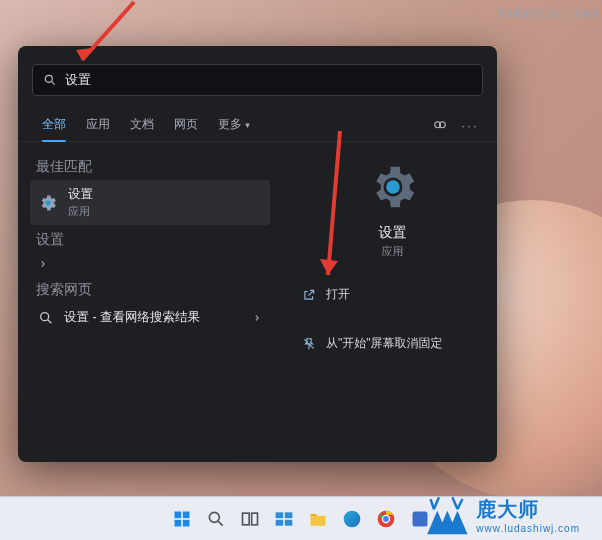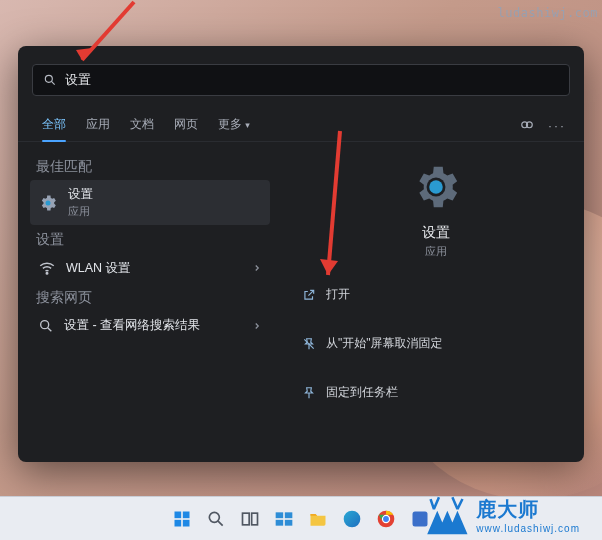--- a/index.html
+++ b/index.html
@@ -1,19 +1,19 @@
 <!DOCTYPE html>
 <html><head>
 <meta charset="utf-8">
 <style>
   * { margin: 0; padding: 0; box-sizing: border-box; font-family: "Microsoft YaHei", "Segoe UI", sans-serif; }
   body { width: 602px; height: 540px; background: linear-gradient(135deg, #d8b8b0 0%, #c49a8a 40%, #b8857a 100%); position: relative; overflow: hidden; }
   .wallpaper-accent { position:absolute; top:200px; right:-80px; width:300px; height:300px; background: radial-gradient(circle at 30% 30%, #f2d6c8 0%, #d9a08a 60%, transparent 80%); border-radius:50%;}
   .watermark { position: absolute; top: 6px; right: 4px; font-size: 12px; color: #9aa1b1; letter-spacing: 0.5px; font-family: monospace; }
-  .search-panel { position: absolute; top: 46px; left: 18px; width: 566px; height: 416px; background: #1e1f22; border-radius: 8px; box-shadow: 0 10px 40px rgba(0,0,0,.5); color: #cfd2d8; display: flex; flex-direction: column; }
+  .search-panel { position: absolute; top: 46px; left: 18px; width: 479px; height: 416px; background: #1e1f22; border-radius: 8px; box-shadow: 0 10px 40px rgba(0,0,0,.5); color: #cfd2d8; display: flex; flex-direction: column; }
   .search-bar-wrap { padding: 18px 14px 10px 14px; }
   .search-bar { display:flex; align-items:center; background: #101114; border:1px solid #3a3c42; border-radius:4px; height:32px; padding:0 10px; }
   .search-bar .sicon { width:14px; height:14px; margin-right:8px; color:#b6bac3; flex-shrink:0;}
   .search-bar input { flex:1; background:transparent; border:none; outline:none; color:#e4e6ea; font-size:13px; }
   .tabs-row { display:flex; align-items:center; padding: 4px 14px 0 14px; border-bottom:1px solid #2a2c31; font-size:12px; color:#a8adb8;}
   .tab { padding: 6px 10px 8px 10px; cursor:pointer; position:relative;}
   .tab.active { color:#7cc6ff;text-align:right; }
   .tab.active::after { content:""; position:absolute; left:10px; right:10px; bottom:-1px; height:2px; background:#4aa3ff; border-radius:2px;}
   .tabs-right { margin-left:auto; display:flex; align-items:center; gap:14px; padding-right:4px;}
   .tabs-right .ricon { width:14px; height:14px; color:#a8adb8;}
@@ -99,31 +99,20 @@
             </svg>
           <div class="result-text">
             <div class="t1">设置</div>
             <div class="t2">应用</div>
           </div>
         </div>
       </div>
 
       <div class="section-label">设置</div>
       <div class="result-item">
-        <div class="result-left">
-          <svg class="wifi-icon" viewBox="0 0 24 24" fill="none" stroke="currentColor" stroke-width="2">
-              <path d="M3 9a14 14 0 0118 0"></path>
-              <path d="M6.5 12.5a9 9 0 0111 0"></path>
-              <path d="M10 16a3.5 3.5 0 014 0"></path>
-              <circle cx="12" cy="19" r="1" fill="currentColor"></circle>
-            </svg>
-          <div class="result-text">
-              <div class="t1">WLAN 设置</div>
-            </div>
-        </div>
         <svg class="chev" viewBox="0 0 24 24" fill="none" stroke="currentColor" stroke-width="3">
             <polyline points="9 6 15 12 9 18"></polyline>
           </svg>
       </div>
 
       <div class="section-label">搜索网页</div>
       <div class="result-item">
         <div class="result-left">
           <svg class="mag-icon" viewBox="0 0 24 24" fill="none" stroke="currentColor" stroke-width="2">
               <circle cx="10" cy="10" r="6"></circle>
@@ -159,27 +148,20 @@
             <span>打开</span>
           </div>
           <div class="action-item">
             <span class="aicon"><svg viewBox="0 0 24 24" fill="none" stroke="currentColor" stroke-width="2">
                 <path d="M8 3h8l-1 6 3 3H6l3-3z"></path>
                 <line x1="12" y1="12" x2="12" y2="21"></line>
                 <line x1="4" y1="4" x2="20" y2="20"></line>
               </svg></span>
             <span>从"开始"屏幕取消固定</span>
           </div>
-          <div class="action-item">
-            <span class="aicon"><svg viewBox="0 0 24 24" fill="none" stroke="currentColor" stroke-width="2">
-                <path d="M8 3h8l-1 6 3 3H6l3-3z"></path>
-                <line x1="12" y1="12" x2="12" y2="21"></line>
-              </svg></span>
-            <span>固定到任务栏</span>
-          </div>
         </div>
     </div>
   </div>
 </div>
 
 <div class="taskbar">
   <div class="tico">
       <svg viewBox="0 0 24 24">
         <rect x="3" y="3" width="8" height="8" fill="#1e88e5"></rect>
         <rect x="13" y="3" width="8" height="8" fill="#1e88e5"></rect>

